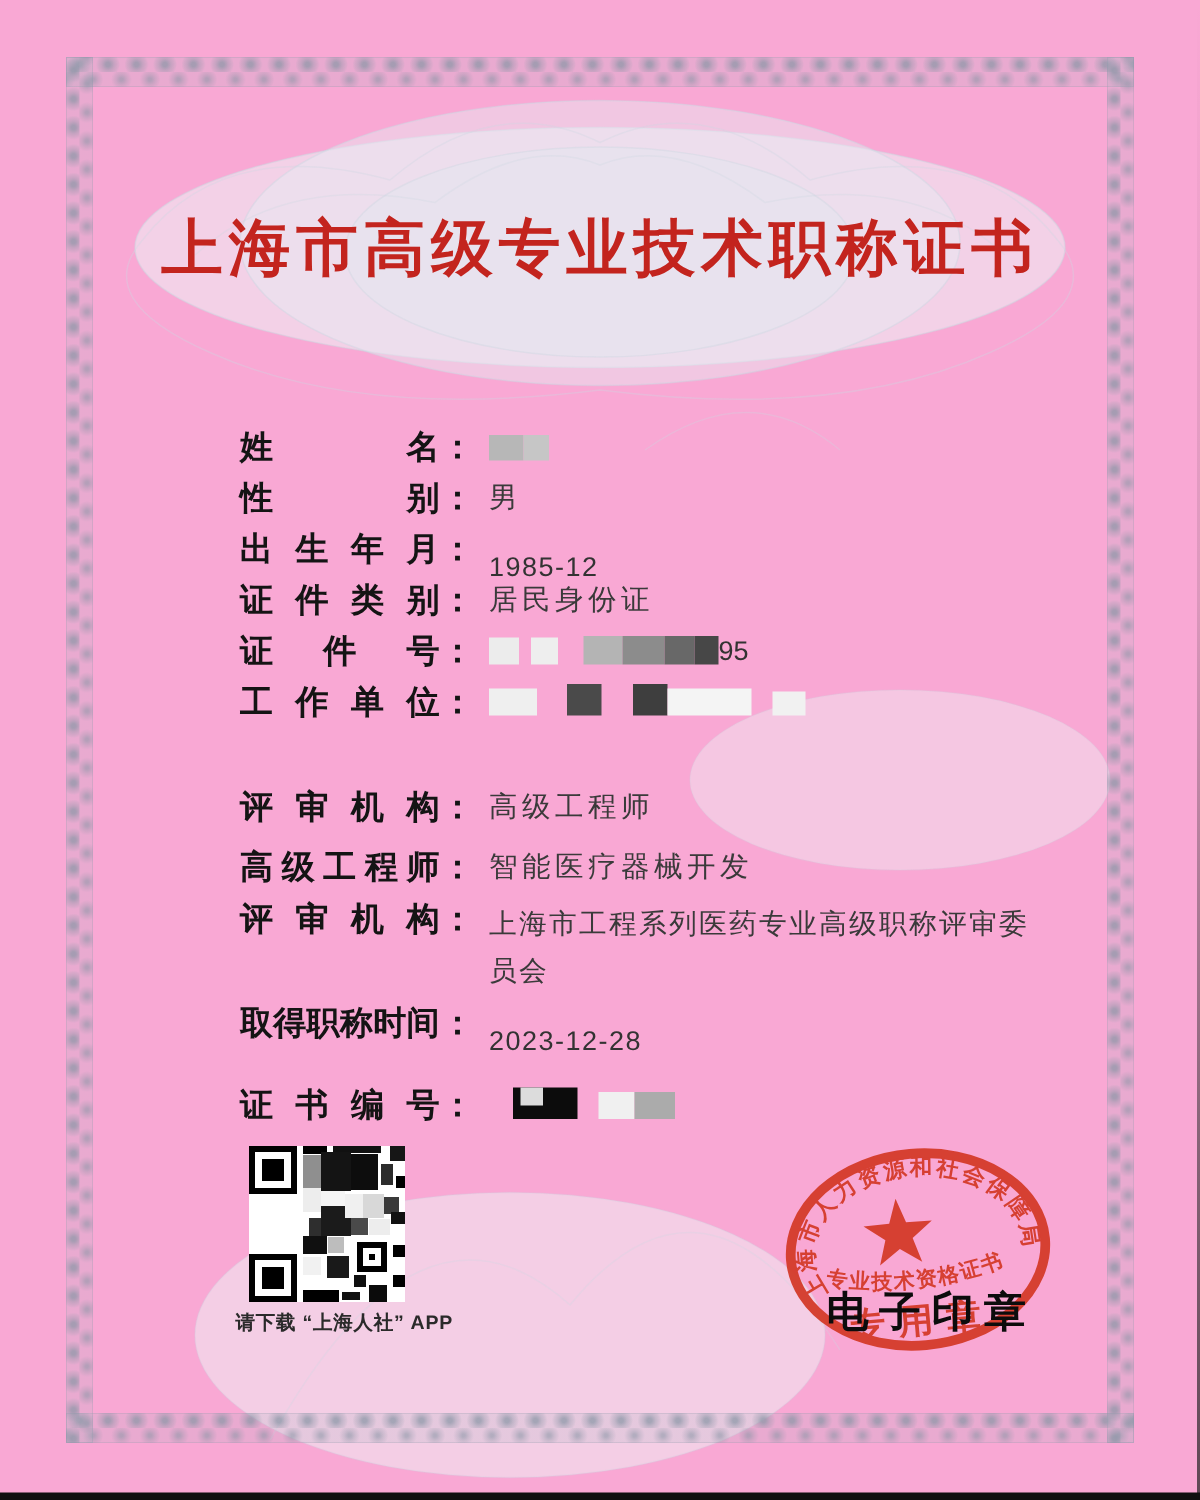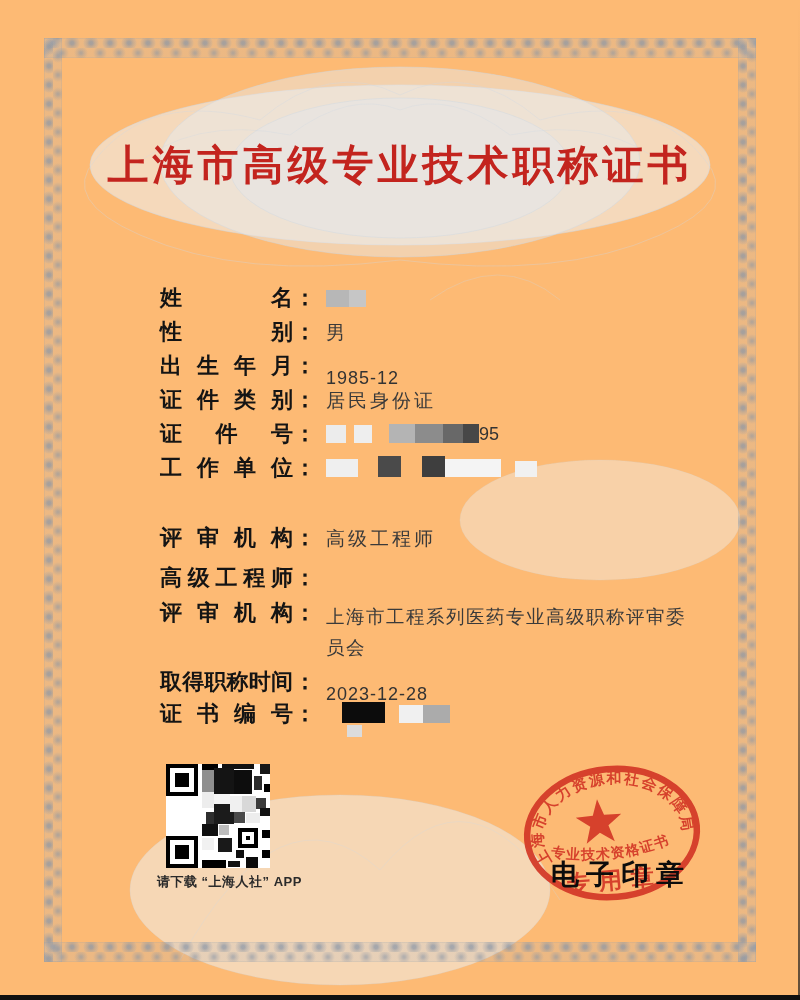--- a/index.html
+++ b/index.html
@@ -1,18 +1,18 @@
 <!DOCTYPE html>
 <html><head>
 <meta charset="utf-8">
 <style>
   html,body{margin:0;padding:0;background:#ffffff;}
   .page{
     position:relative;width:800px;height:1000px;overflow:hidden;
-    background:#fdba74;
+    background:#f9a8d4;
     font-family:"Liberation Sans",sans-serif;
   }
   
   .bstrip{position:absolute;pointer-events:none;}
   .b-h{
     height:20px;left:44px;right:44px;
     background-image:
       radial-gradient(circle at 9px 5px, rgba(138,150,166,.70) 1.5px, rgba(138,150,166,.38) 4px, rgba(150,160,175,.14) 7px, transparent 8px),
       radial-gradient(circle at 9px 5px, rgba(138,150,166,.55) 1px, rgba(138,150,166,.28) 3.5px, transparent 7px),
       linear-gradient(rgba(168,178,192,.20), rgba(168,178,192,.20));
@@ -144,35 +144,36 @@
 
     <div class="frow" style="top:526px">
       <span class="flabel">评审机构</span>
         <span class="fcolon">：</span>
       <span class="fvalue">高级工程师</span>
     </div>
 
     <div class="frow" style="top:566px">
       <span class="flabel">高级工程师</span>
         <span class="fcolon">：</span>
+      <span class="fvalue">智能医疗器械开发</span>
     </div>
 
     <div class="frow" style="top:601px">
       <span class="flabel">评审机构</span>
         <span class="fcolon">：</span>
       <span class="fvalue wrap">上海市工程系列医药专业高级职称评审委员会</span>
     </div>
 
     <div class="frow" style="top:670px">
       <span class="flabel">取得职称时间</span>
         <span class="fcolon">：</span>
       <span class="fvalue num">2023-12-28</span>
     </div>
 
-    <div class="frow" style="top:702px">
+    <div class="frow" style="top:725px">
       <span class="flabel">证书编号</span>
         <span class="fcolon">：</span>
       <span class="blocks"><span class="rblock" style="width:43px;height:21px;background:#0c0c0c;margin-left:16px"></span><span class="rblock" style="width:24px;height:18px;background:#f0f0f0;margin-left:14px"></span><span class="rblock" style="width:27px;height:18px;background:#ababab"></span></span>
     </div>
     <span class="rblock" style="position:absolute;left:187px;top:725px;width:15px;height:12px;background:#dcdcdc"></span>
   </div>
 
   <svg class="qr" width="116" height="104" viewBox="0 0 26 26" shape-rendering="crispEdges">
     <rect x="0" y="0" width="26" height="26" fill="#ffffff"></rect>
 

